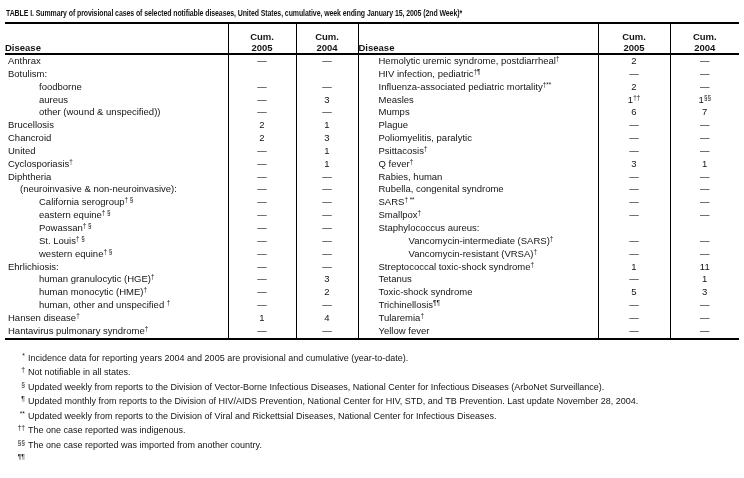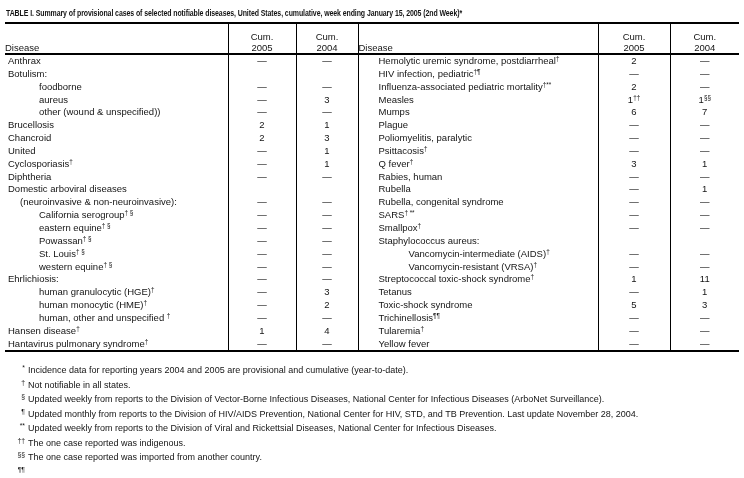--- a/index.html
+++ b/index.html
@@ -22,21 +22,21 @@
     border-collapse:collapse; table-layout:fixed;
     width:734px;
     border-top:2px solid #000;
     border-bottom:2px solid #000;
   }
   table.main th, table.main td { padding:0; }
   table.main th:nth-child(n+2),
   table.main td:nth-child(n+2) { border-left:1px solid #000; }
 
   thead th {
-    font-size:9.5px; font-weight:normal;
+    font-size:9.5px; font-weight:bold;
     height:29px; vertical-align:bottom;
     border-bottom:2px solid #000;
     padding-bottom:2px;
     margin-left:44px;
   }
   th.hd { text-align:left; padding-left:3px; }
   th.hdr { text-align:left; padding-left:20px; }
   th.hc { text-align:center; line-height:10.5px; }
 
   tbody td {
@@ -181,28 +181,20 @@
 
     <tr>
       <td class="cd ld ind0"><span class="t">Diphtheria</span><sup class="s"></sup></td>
       <td class="cv"><span class="v">—</span><sup class="s"></sup></td>
       <td class="cv"><span class="v">—</span><sup class="s"></sup></td>
       <td class="cd rd ind0"><span class="t">Rabies, human</span><sup class="s"></sup></td>
       <td class="cv"><span class="v">—</span><sup class="s"></sup></td>
       <td class="cv"><span class="v">—</span><sup class="s"></sup></td>
     </tr>
 
-    <tr>
-      <td class="cd ld ind0"><span class="t">Domestic arboviral diseases</span><sup class="s"></sup></td>
-      <td class="cv"><span class="v"></span><sup class="s"></sup></td>
-      <td class="cv"><span class="v"></span><sup class="s"></sup></td>
-      <td class="cd rd ind0"><span class="t">Rubella</span><sup class="s"></sup></td>
-      <td class="cv"><span class="v">—</span><sup class="s"></sup></td>
-      <td class="cv"><span class="v">1</span><sup class="s"></sup></td>
-    </tr>
 
     <tr>
       <td class="cd ld ind1"><span class="t">(neuroinvasive &amp; non-neuroinvasive):</span><sup class="s"></sup></td>
       <td class="cv"><span class="v">—</span><sup class="s"></sup></td>
       <td class="cv"><span class="v">—</span><sup class="s"></sup></td>
       <td class="cd rd ind0"><span class="t">Rubella, congenital syndrome</span><sup class="s"></sup></td>
       <td class="cv"><span class="v">—</span><sup class="s"></sup></td>
       <td class="cv"><span class="v">—</span><sup class="s"></sup></td>
     </tr>
 
@@ -230,21 +222,21 @@
       <td class="cv"><span class="v">—</span><sup class="s"></sup></td>
       <td class="cd rd ind0"><span class="t it">Staphylococcus aureus:</span><sup class="s"></sup></td>
       <td class="cv"><span class="v"></span><sup class="s"></sup></td>
       <td class="cv"><span class="v"></span><sup class="s"></sup></td>
     </tr>
 
     <tr>
       <td class="cd ld ind2"><span class="t">St. Louis</span><sup class="s">† §</sup></td>
       <td class="cv"><span class="v">—</span><sup class="s"></sup></td>
       <td class="cv"><span class="v">—</span><sup class="s"></sup></td>
-      <td class="cd rd ind2"><span class="t">Vancomycin-intermediate (AIDS)</span><sup class="s">†</sup></td>
+      <td class="cd rd ind2"><span class="t">Vancomycin-intermediate (SARS)</span><sup class="s">†</sup></td>
       <td class="cv"><span class="v">—</span><sup class="s"></sup></td>
       <td class="cv"><span class="v">—</span><sup class="s"></sup></td>
     </tr>
 
     <tr>
       <td class="cd ld ind2"><span class="t">western equine</span><sup class="s">† §</sup></td>
       <td class="cv"><span class="v">—</span><sup class="s"></sup></td>
       <td class="cv"><span class="v">—</span><sup class="s"></sup></td>
       <td class="cd rd ind2"><span class="t">Vancomycin-resistant (VRSA)</span><sup class="s">†</sup></td>
       <td class="cv"><span class="v">—</span><sup class="s"></sup></td>

